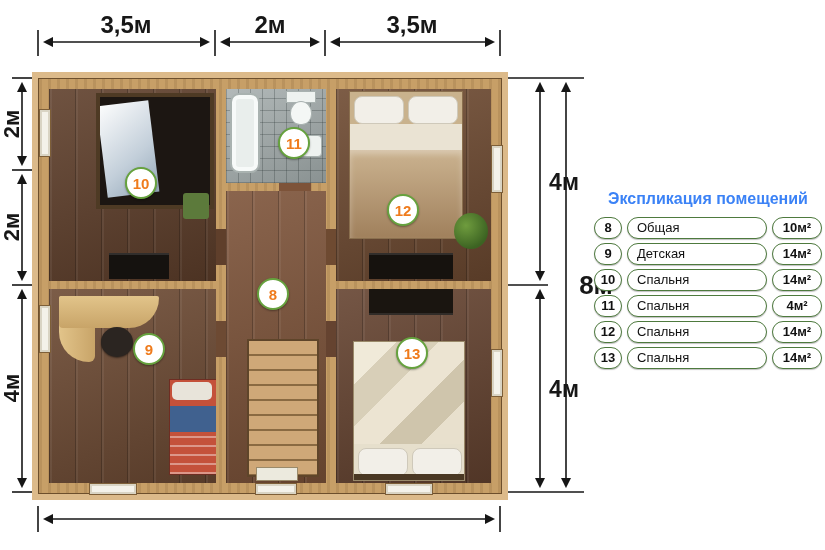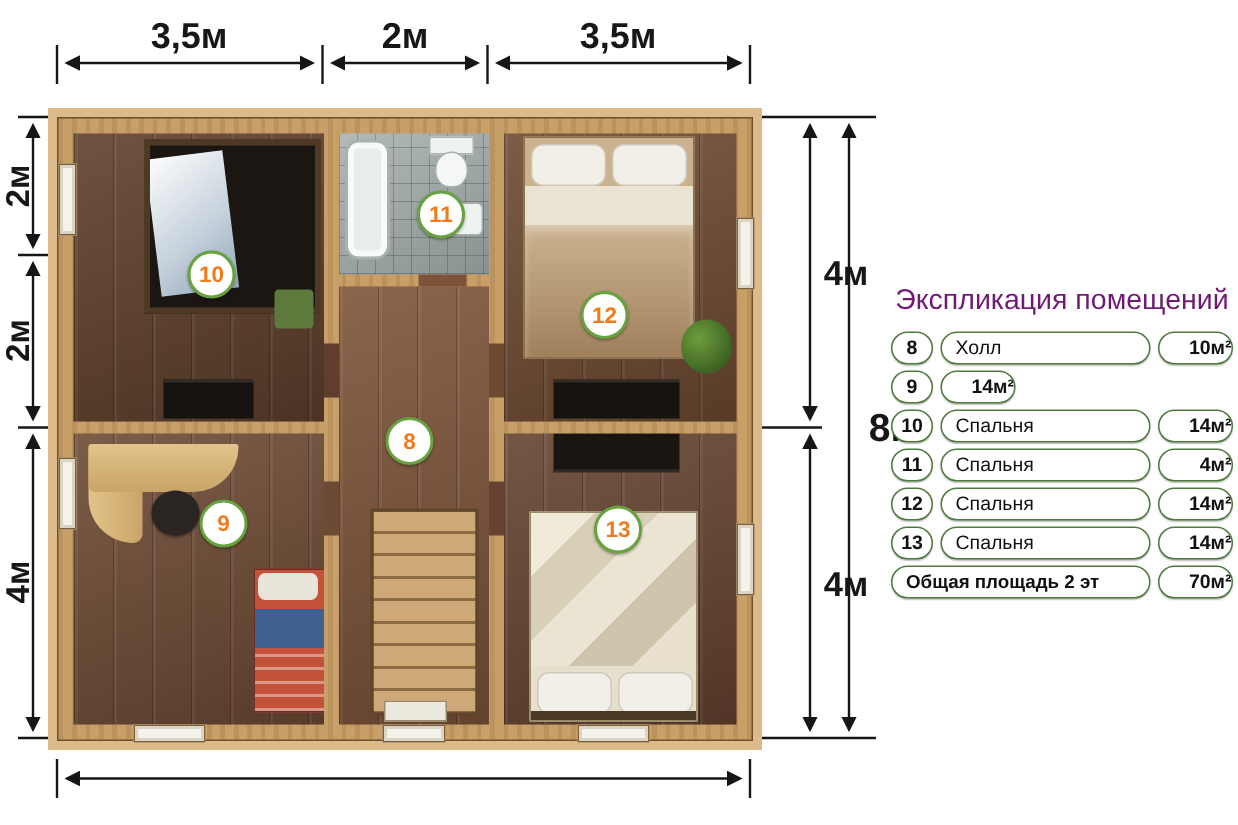--- a/index.html
+++ b/index.html
@@ -78,27 +78,27 @@
                  background:linear-gradient(135deg,#f0ead9 0 20%,#d8cfb8 20% 40%,#ece4d2 40% 60%,#cfc5ac 60% 80%,#e8e0cd 80%)}
   .bed13-foot{position:absolute;left:0;bottom:0;width:110px;height:6px;background:#4a3823}
 
   
   .badge{position:absolute;width:28px;height:28px;border-radius:50%;background:#fff;border:2px solid #66a23e;
          color:#ef7b1c;font-weight:bold;font-size:15px;display:flex;align-items:center;justify-content:center;
          box-shadow:0 1px 2px rgba(0,0,0,.35);z-index:5}
 
   
   .legend{position:absolute;left:594px;top:190px;width:228px}
-  .legend-title{font-size:19px;font-weight:normal;color:#701a75;text-align:center;margin-bottom:9px;white-space:nowrap}
+  .legend-title{font-size:16px;font-weight:bold;color:#3b82f6;text-align:center;margin-bottom:9px;white-space:nowrap}
   .lrow{display:flex;gap:5px;margin-bottom:4px;align-items:center}
   .pill{background:#fff;border:1px solid #4e7a3e;border-radius:11px;height:20px;line-height:20px;font-size:13px;color:#111;
         box-shadow:0 1px 1px rgba(0,0,0,.25);white-space:nowrap;overflow:hidden}
   .pnum{width:26px;text-align:center;font-weight:bold;flex:0 0 auto}
   .pname{flex:1;padding:0 9px}
-  .parea{width:48px;text-align:right;font-weight:bold;flex:0 0 auto}
+  .parea{width:48px;text-align:center;font-weight:bold;flex:0 0 auto}
   .ptotal{font-weight:bold;font-size:12.5px}
 </style>
 </head>
 <body>
 
 <div id="canvas">
 
   <svg width="825" height="550" style="position:absolute;left:0;top:0">
     <defs>
       <marker id="arr" viewBox="0 0 10 10" refX="8" refY="5" markerWidth="6.5" markerHeight="6.5" orient="auto-start-reverse">
@@ -220,25 +220,26 @@
     <div class="badge" style="left:239px;top:48px">11</div>
     <div class="badge" style="left:348px;top:115px">12</div>
     <div class="badge" style="left:357px;top:258px">13</div>
   </div>
 
   <div class="legend">
     <div class="legend-title">Экспликация помещений</div>
 
     <div class="lrow">
       <span class="pill pnum">8</span>
-      <span class="pill pname">Холл</span>
+      <span class="pill pname">Общая</span>
       <span class="pill parea">10м²</span>
     </div>
     <div class="lrow">
       <span class="pill pnum">9</span>
+      <span class="pill pname">Детская</span>
       <span class="pill parea">14м²</span>
     </div>
     <div class="lrow">
       <span class="pill pnum">10</span>
       <span class="pill pname">Спальня</span>
       <span class="pill parea">14м²</span>
     </div>
     <div class="lrow">
       <span class="pill pnum">11</span>
       <span class="pill pname">Спальня</span>
@@ -247,19 +248,15 @@
     <div class="lrow">
       <span class="pill pnum">12</span>
       <span class="pill pname">Спальня</span>
       <span class="pill parea">14м²</span>
     </div>
     <div class="lrow">
       <span class="pill pnum">13</span>
       <span class="pill pname">Спальня</span>
       <span class="pill parea">14м²</span>
     </div>
-    <div class="lrow">
-      <span class="pill pname ptotal">Общая площадь 2 эт</span>
-      <span class="pill parea">70м²</span>
-    </div>
   </div>
 
 </div>
 
 </body></html>

